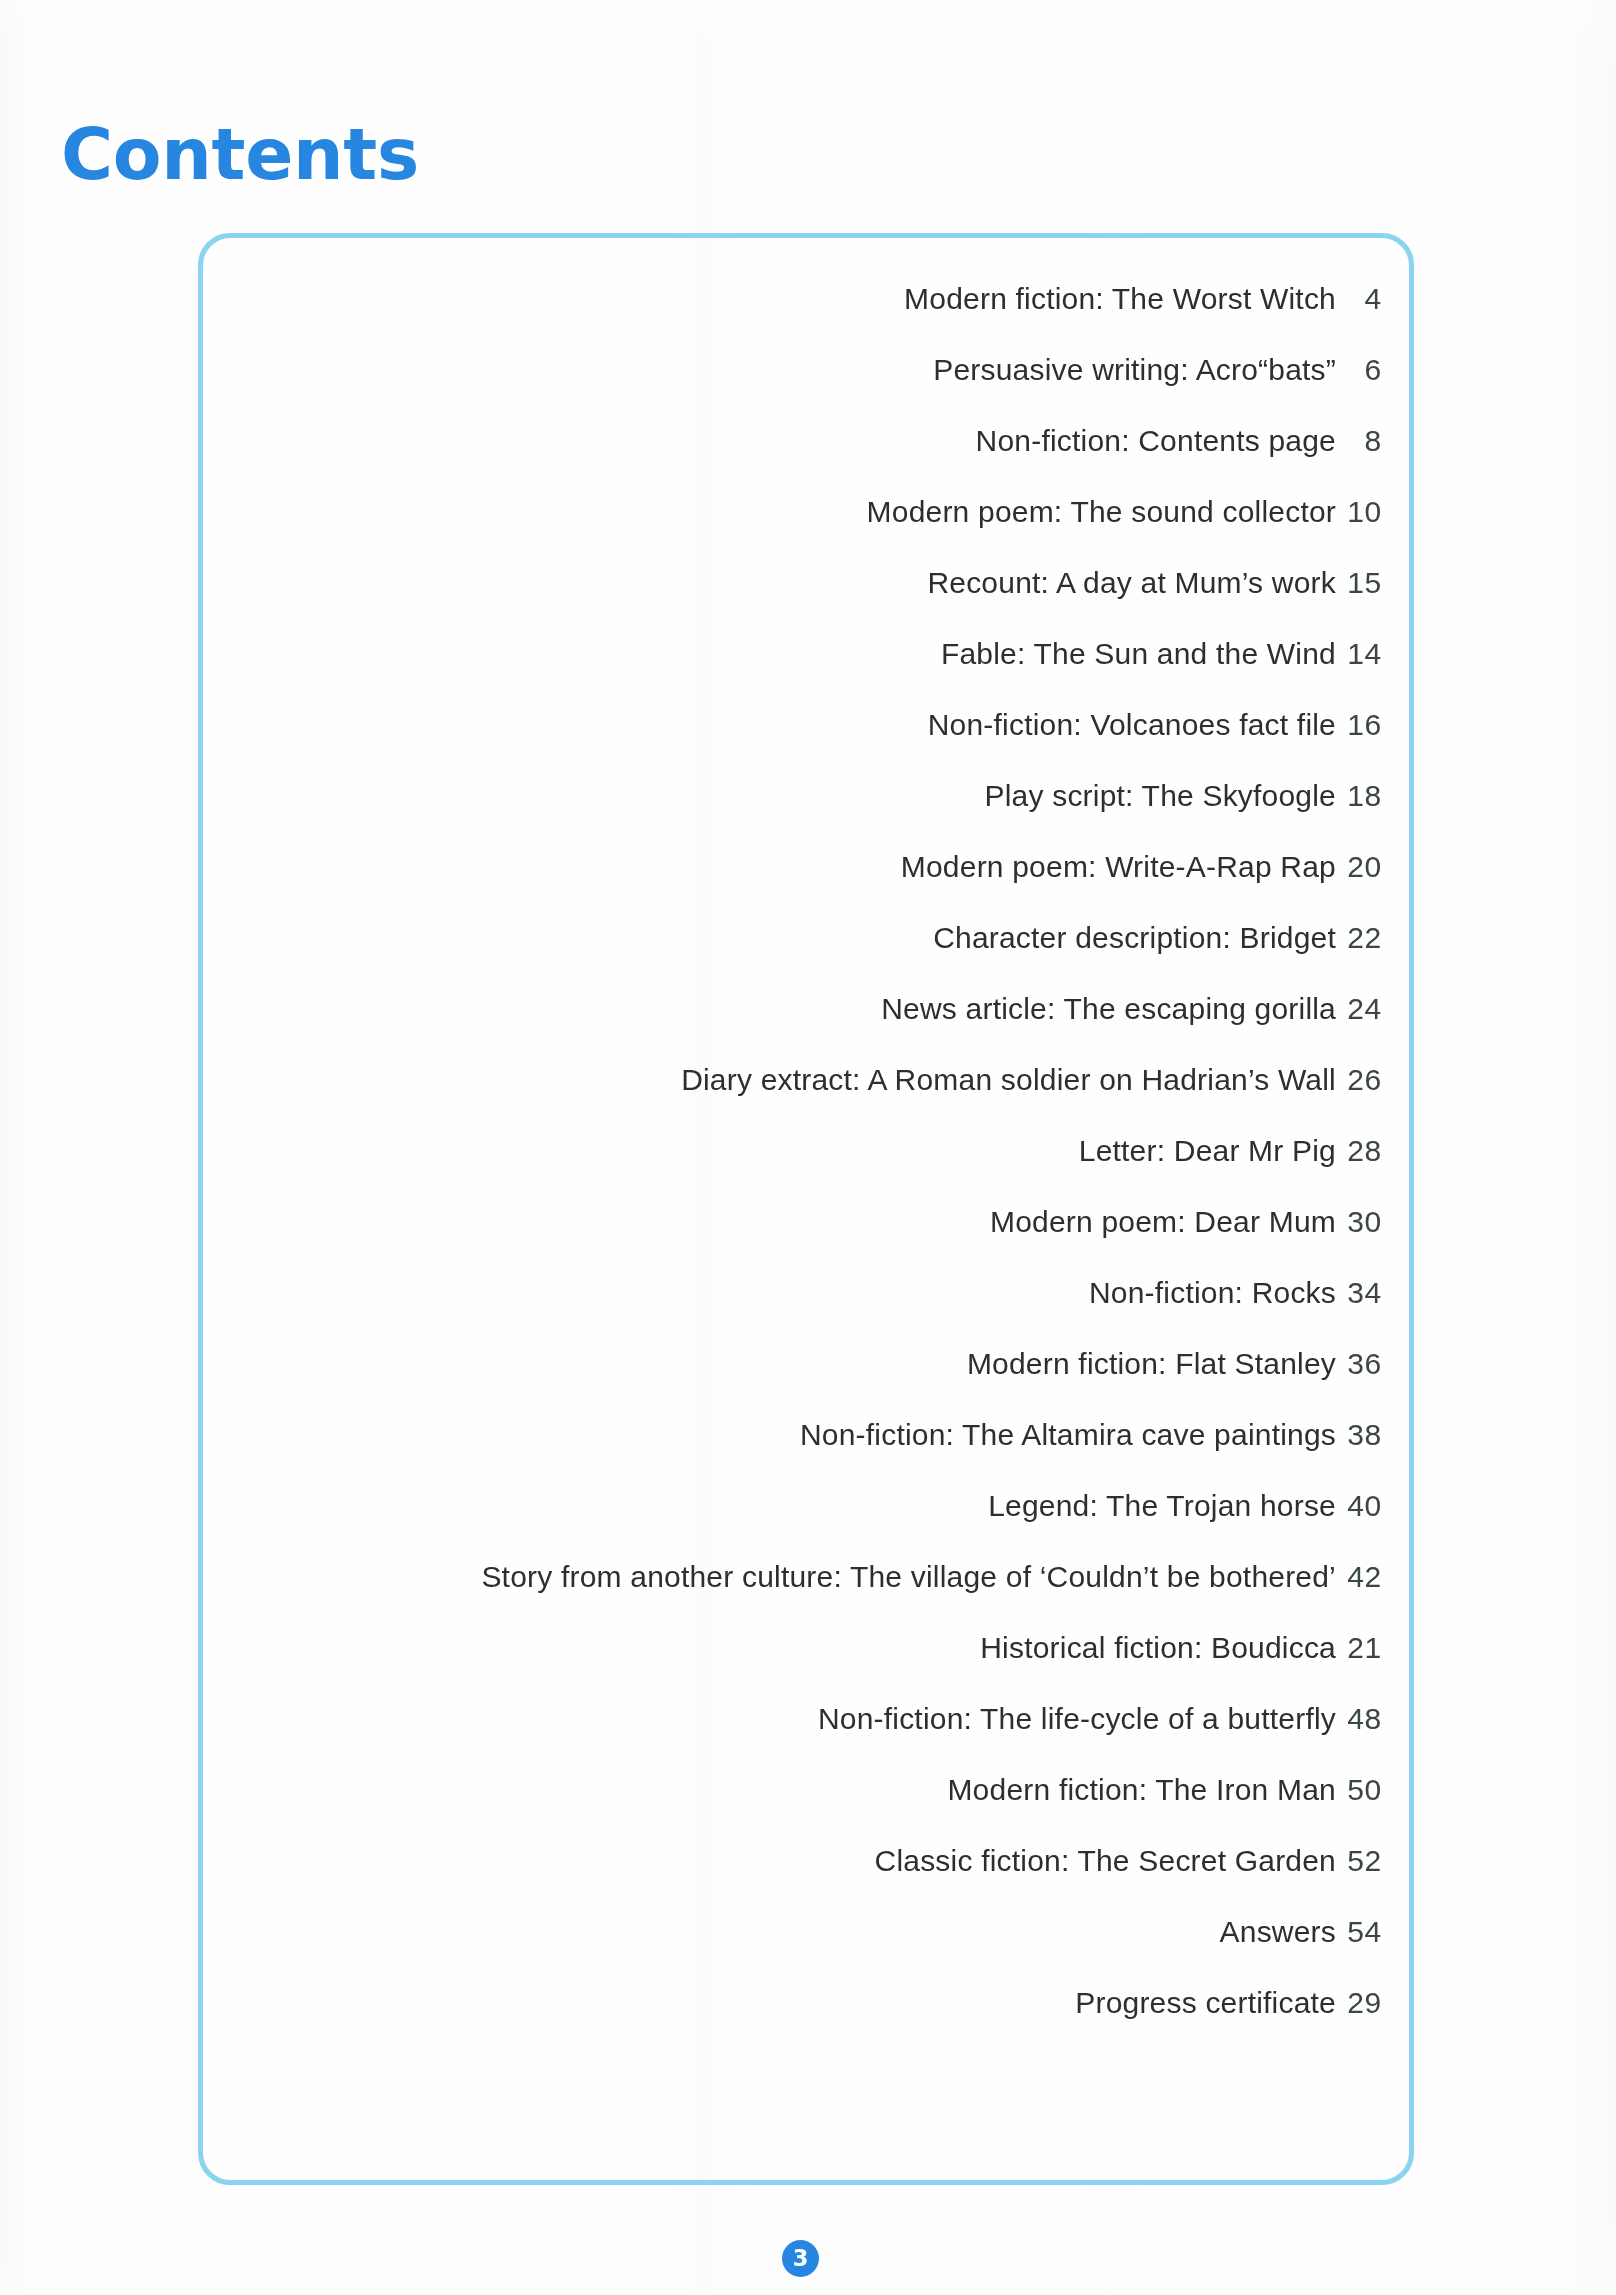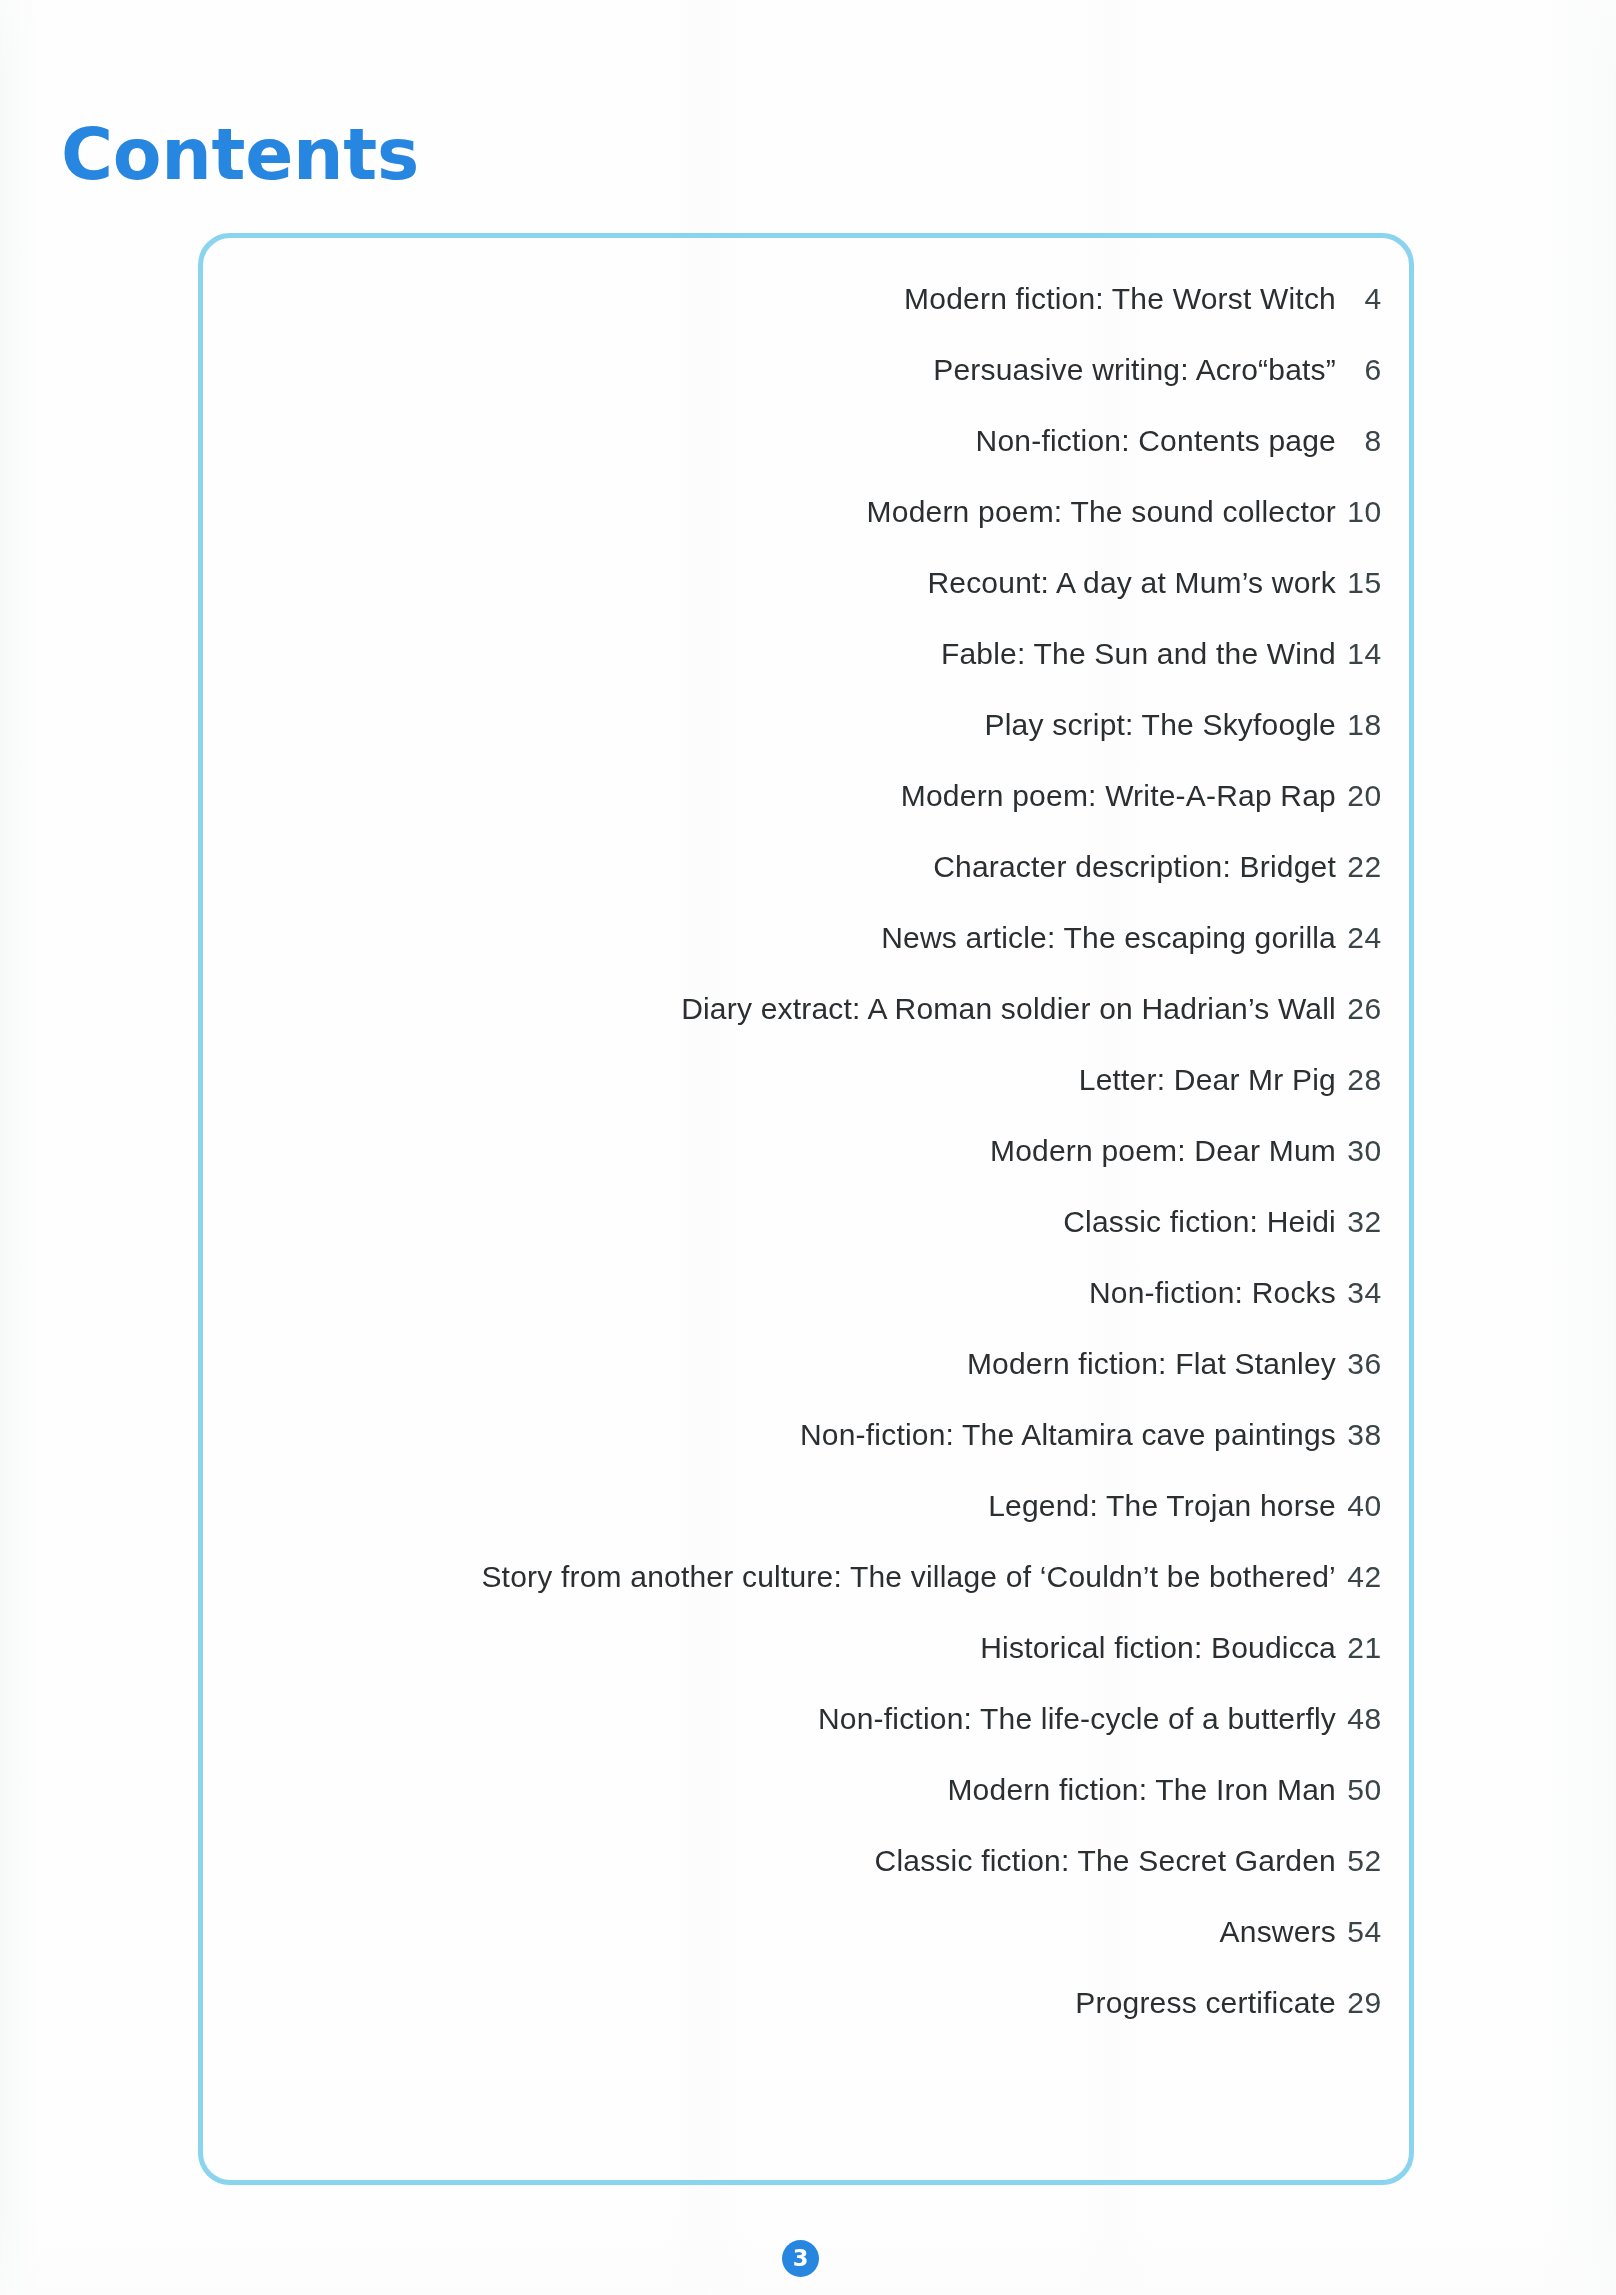--- a/index.html
+++ b/index.html
@@ -186,20 +186,24 @@
       </div>
       <div class="toc-row">
         <span class="toc-title">Recount: A day at Mum’s work</span>
         <span class="toc-page">15</span>
       </div>
       <div class="toc-row">
         <span class="toc-title">Fable: The Sun and the Wind</span>
         <span class="toc-page">14</span>
       </div>
       <div class="toc-row">
+        <span class="toc-title">Non-fiction: Volcanoes fact file</span>
+        <span class="toc-page">16</span>
+      </div>
+      <div class="toc-row">
         <span class="toc-title">Play script: The Skyfoogle</span>
         <span class="toc-page">18</span>
       </div>
       <div class="toc-row">
         <span class="toc-title">Modern poem: Write-A-Rap Rap</span>
         <span class="toc-page">20</span>
       </div>
       <div class="toc-row">
         <span class="toc-title">Character description: Bridget</span>
         <span class="toc-page">22</span>
@@ -214,24 +218,20 @@
       </div>
       <div class="toc-row">
         <span class="toc-title">Letter: Dear Mr Pig</span>
         <span class="toc-page">28</span>
       </div>
       <div class="toc-row">
         <span class="toc-title">Modern poem: Dear Mum</span>
         <span class="toc-page">30</span>
       </div>
       <div class="toc-row">
-        <span class="toc-title">Classic fiction: Heidi</span>
-        <span class="toc-page">32</span>
-      </div>
-      <div class="toc-row">
         <span class="toc-title">Non-fiction: Rocks</span>
         <span class="toc-page">34</span>
       </div>
       <div class="toc-row">
         <span class="toc-title">Modern fiction: Flat Stanley</span>
         <span class="toc-page">36</span>
       </div>
       <div class="toc-row">
         <span class="toc-title">Non-fiction: The Altamira cave paintings</span>
         <span class="toc-page">38</span>

